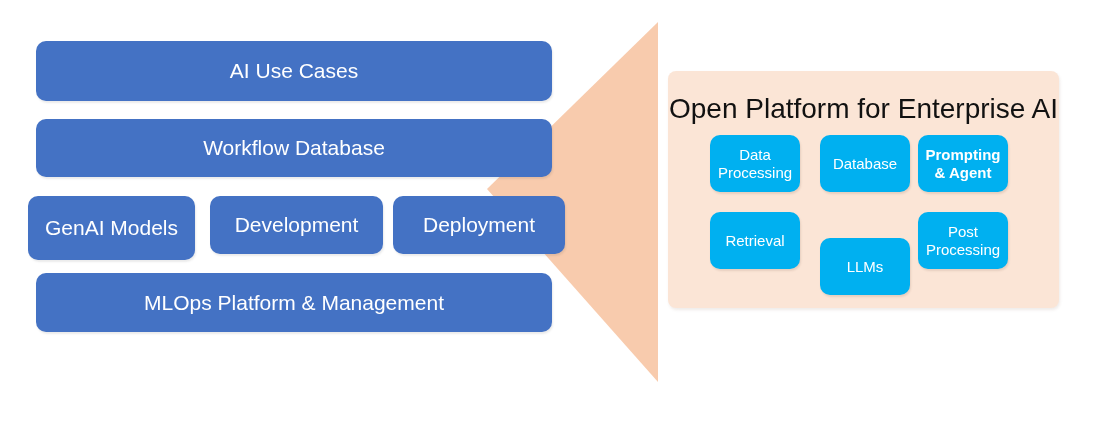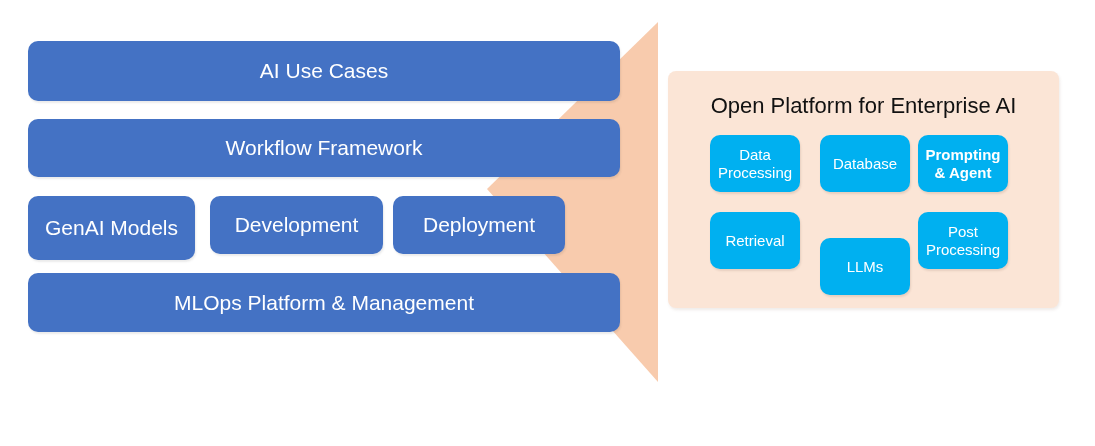--- a/index.html
+++ b/index.html
@@ -20,22 +20,22 @@
   #wedge-svg {
     position: absolute;
     left: 0; top: 0;
     width: 1095px; height: 446px;
     z-index: 1;
   }
 
   
   .stack-box {
     position: absolute;
-    left: 28px;
-    width: 592px;
+    left: 36px;
+    width: 516px;
     background: #4472C4;
     border-radius: 10px;
     color: #ffffff;
     font-size: 21px;
     display: flex;
     align-items: center;
     justify-content: center;
     text-align: center;
     z-index: 2;
     box-shadow: 1px 2px 2px rgba(60,60,60,0.10);
@@ -59,21 +59,21 @@
     border-radius: 8px;
     z-index: 2;
     box-shadow: 1px 2px 3px rgba(120,90,70,0.12);
   }
   #panel-title {
     position: absolute;
     left: 0; top: 22px;
     width: 100%;
     text-align: center;
     color: #111111;
-    font-size: 22px;
+    font-size: 28px;
     white-space: nowrap;
   }
   .component-box {
     position: absolute;
     width: 90px;
     height: 57px;
     background: #00B0F0;
     border-radius: 10px;
     color: #ffffff;
     font-size: 15px;
@@ -100,21 +100,21 @@
 
   <svg id="wedge-svg" viewBox="0 0 1095 446" aria-hidden="true">
     <polygon points="487,189 658,22 658,382" fill="#F8CBAD"></polygon>
   </svg>
 
   <div class="stack-box" id="row-1">
     <span>AI Use Cases</span>
   </div>
 
   <div class="stack-box" id="row-2">
-    <span>Workflow Framework</span>
+    <span>Workflow Database</span>
   </div>
 
   <div class="stack-box small" id="row-3a">
     <span>GenAI Models</span>
   </div>
   <div class="stack-box small" id="row-3c">
     <span>Deployment</span>
   </div>
   <div class="stack-box small" id="row-3b">
     <span>Development</span>

